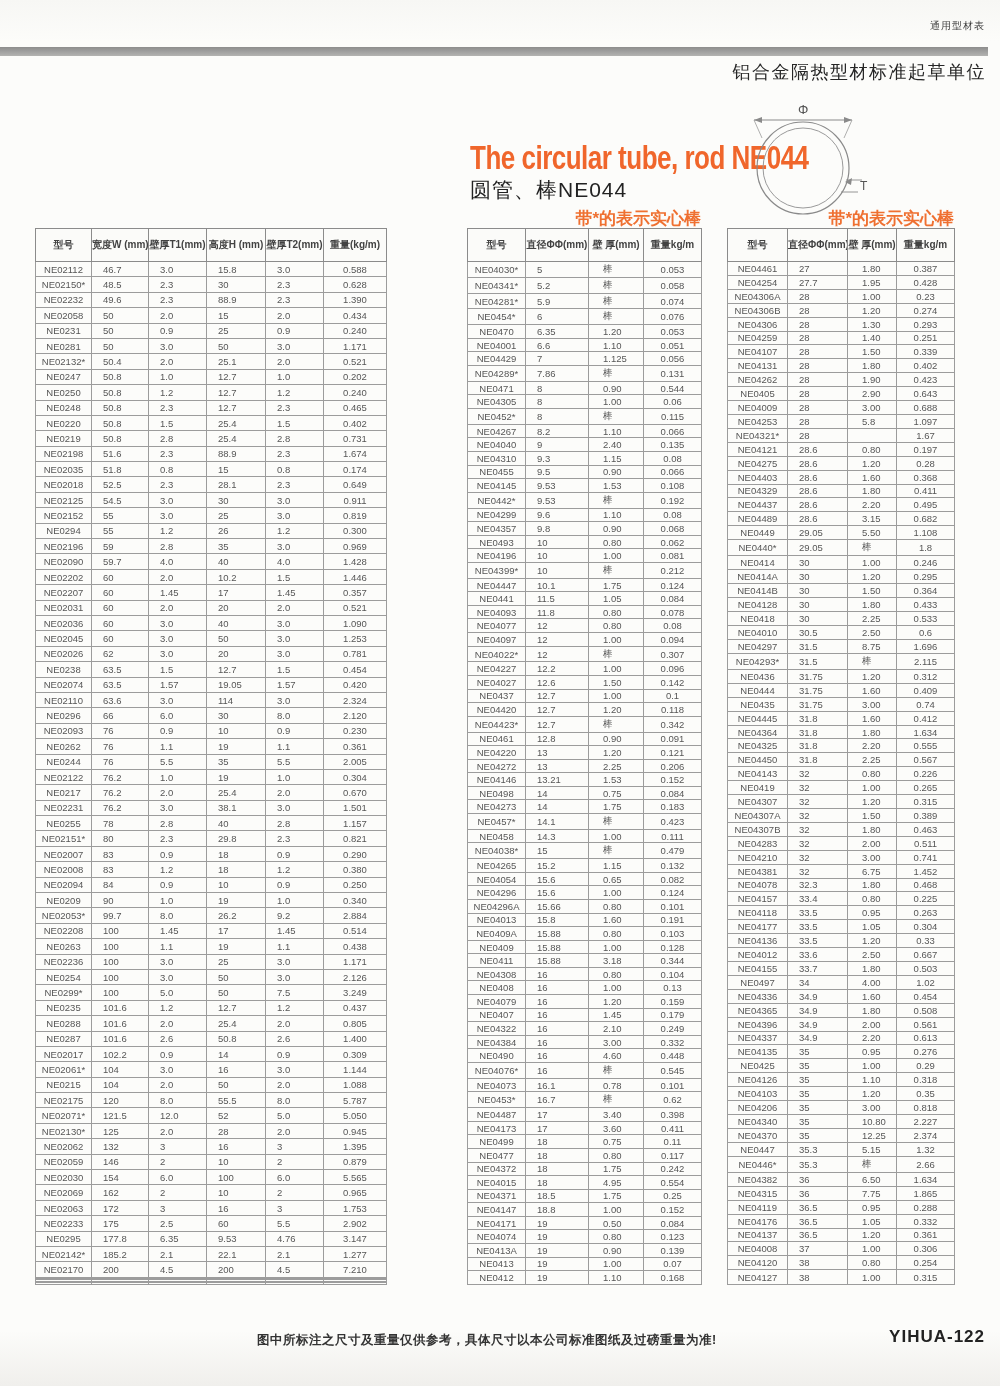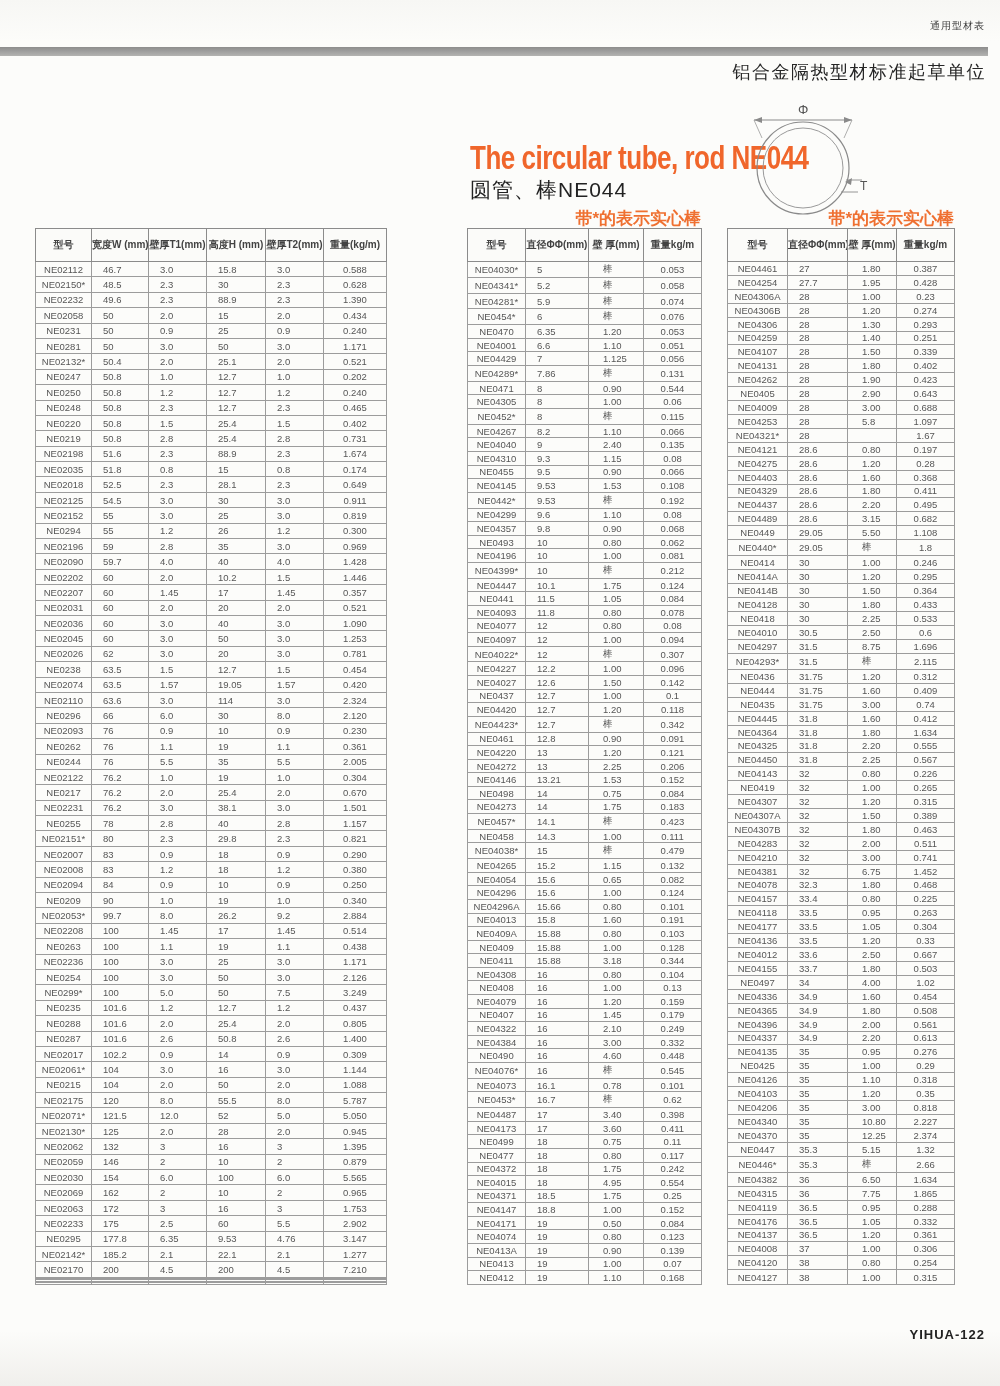--- a/index.html
+++ b/index.html
@@ -14,21 +14,21 @@
     background:linear-gradient(180deg,#8d8d8d,#b3b3b1); }
   .hdr-sub { position:absolute; top:60px; right:14px; font-size:18px; color:#262626; letter-spacing:1.5px; }
   .title-en { position:absolute; top:139px; left:470px; color:#f0662b; font-size:26px; font-weight:bold;
     letter-spacing:-0.5px; transform:scaleY(1.25); transform-origin:top left; white-space:nowrap; }
   .title-cn { position:absolute; top:176px; left:470px; color:#222; font-size:21px; letter-spacing:1px; }
   .note { position:absolute; top:207px; color:#ef7031; font-size:17px; font-weight:bold; }
   .note.n1 { right:299px; }
   .note.n2 { right:46px; }
   .diagram { position:absolute; top:98px; left:732px; }
   .footer-note { position:absolute; top:1332px; left:257px; font-size:12.5px; color:#333; font-weight:bold; letter-spacing:0.5px; }
-  .page-num { position:absolute; top:1327px; right:15px; font-size:13px; font-weight:bold; color:#222; letter-spacing:1px; }
+  .page-num { position:absolute; top:1327px; right:15px; font-size:17px; font-weight:bold; color:#222; letter-spacing:1px; }
 
   table.dtable { position:absolute; border-collapse:collapse; table-layout:fixed; }
   table.dtable th {
     border:1px solid #8b8b8b; background:#fbfbf9;
     font-size:10px; font-weight:bold; color:#424242; white-space:nowrap; overflow:hidden;
   }
   table.dtable td {
     border:1px solid #9c9c9c; font-size:9.5px; color:#565656;
     white-space:nowrap; overflow:hidden; padding:0 0 0 0;
   }
@@ -1574,15 +1574,16 @@
         </tr>
         <tr>
           <td>NE04127</td>
           <td>38</td>
           <td>1.00</td>
           <td>0.315</td>
         </tr>
       </tbody>
   </table>
 
+  <div class="footer-note">图中所标注之尺寸及重量仅供参考，具体尺寸以本公司标准图纸及过磅重量为准!</div>
   <div class="page-num">YIHUA-122</div>
 
 </div>
 
 </body></html>

